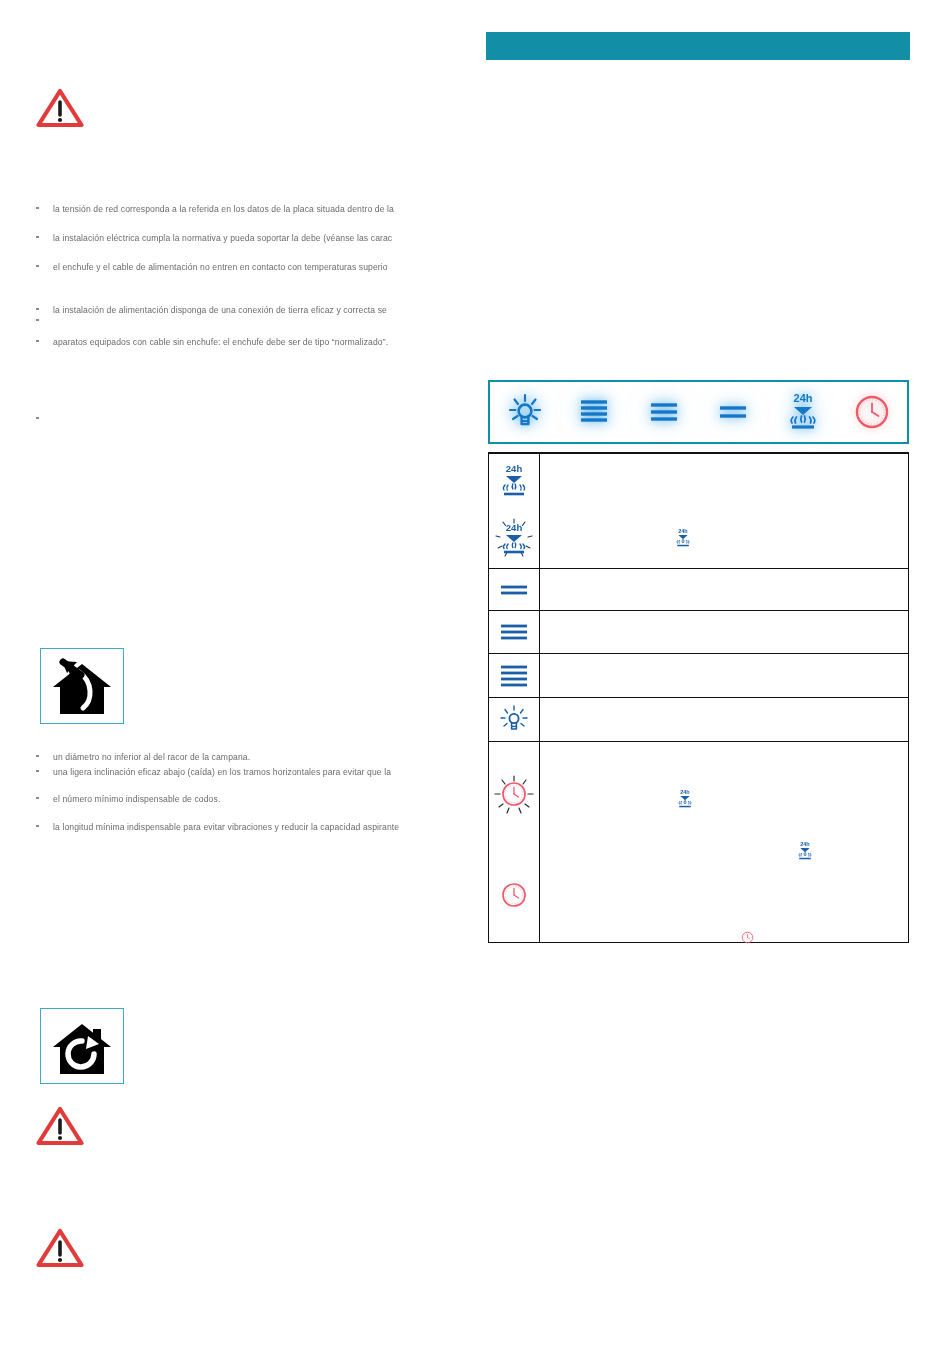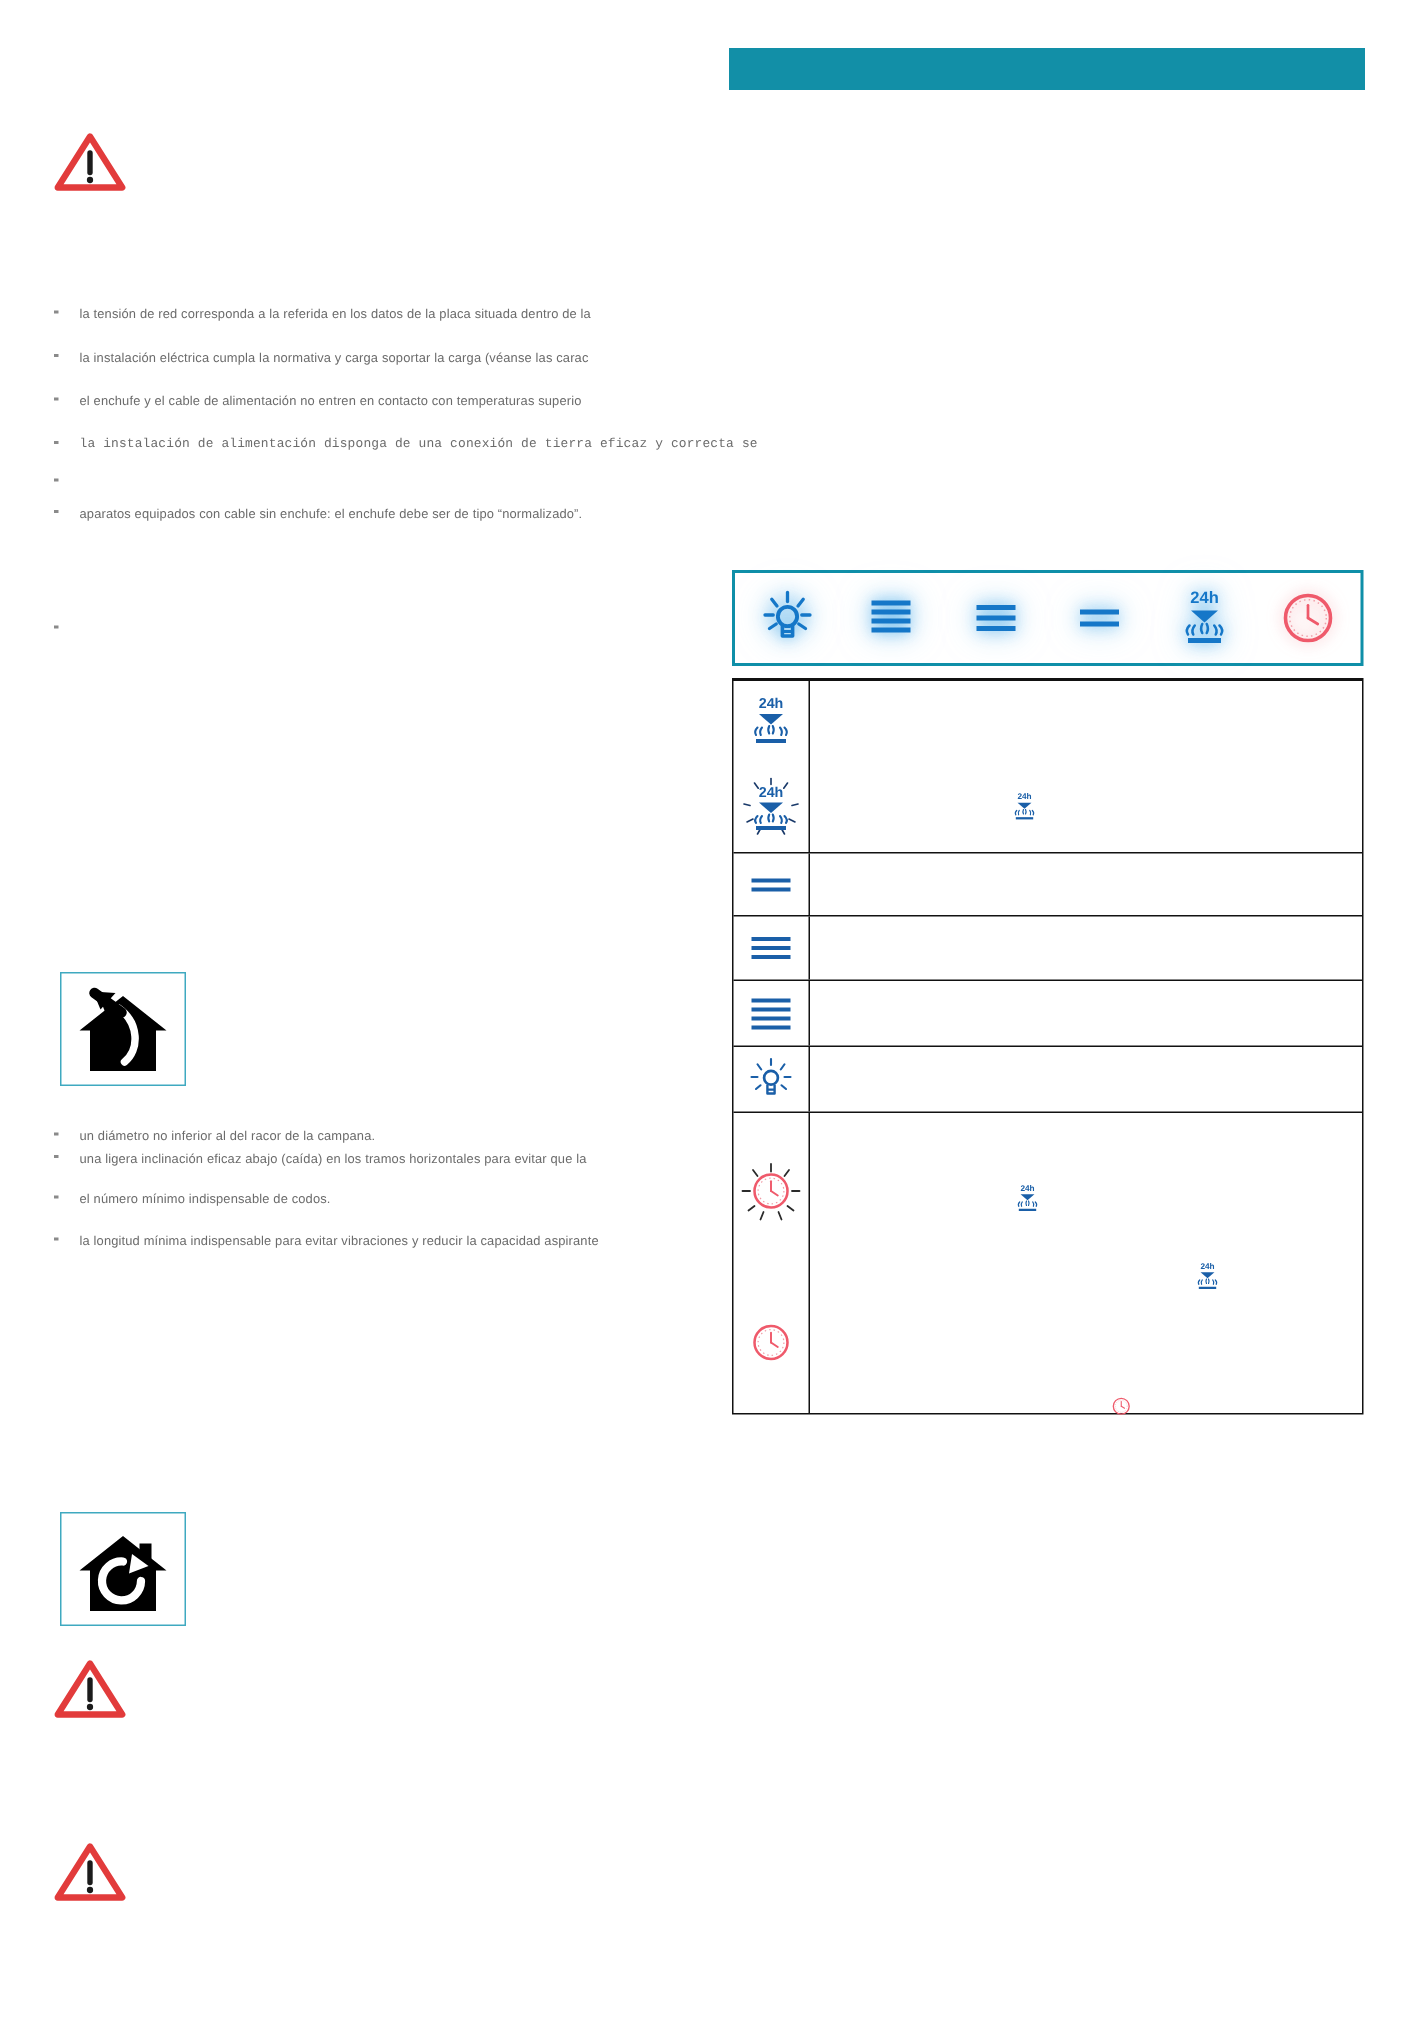--- a/index.html
+++ b/index.html
@@ -113,27 +113,27 @@
       </svg>
     </div>
 
     <div class="bullet-list">
       <div class="bullet" style="top:203px;">
         <span class="dot"></span>
         <span class="txt">la tensión de red corresponda a la referida en los datos de la placa situada dentro de la</span>
       </div>
       <div class="bullet" style="top:232px;">
         <span class="dot"></span>
-        <span class="txt">la instalación eléctrica cumpla la normativa y carga soportar la carga (véanse las carac</span>
+        <span class="txt">la instalación eléctrica cumpla la normativa y pueda soportar la debe (véanse las carac</span>
       </div>
       <div class="bullet" style="top:261px;text-align:center;">
         <span class="dot"></span>
         <span class="txt">el enchufe y el cable de alimentación no entren en contacto con temperaturas superio</span>
       </div>
-      <div class="bullet" style="top:290px;font-family:Liberation Mono, monospace;">
+      <div class="bullet" style="top:304px;">
         <span class="dot"></span>
         <span class="txt">la instalación de alimentación disponga de una conexión de tierra eficaz y correcta se</span>
       </div>
       <div class="bullet" style="top:315px;">
         <span class="dot"></span>
         <span class="txt"></span>
       </div>
       <div class="bullet" style="top:336px;">
         <span class="dot"></span>
         <span class="txt">aparatos equipados con cable sin enchufe: el enchufe debe ser de tipo “normalizado”.</span>

